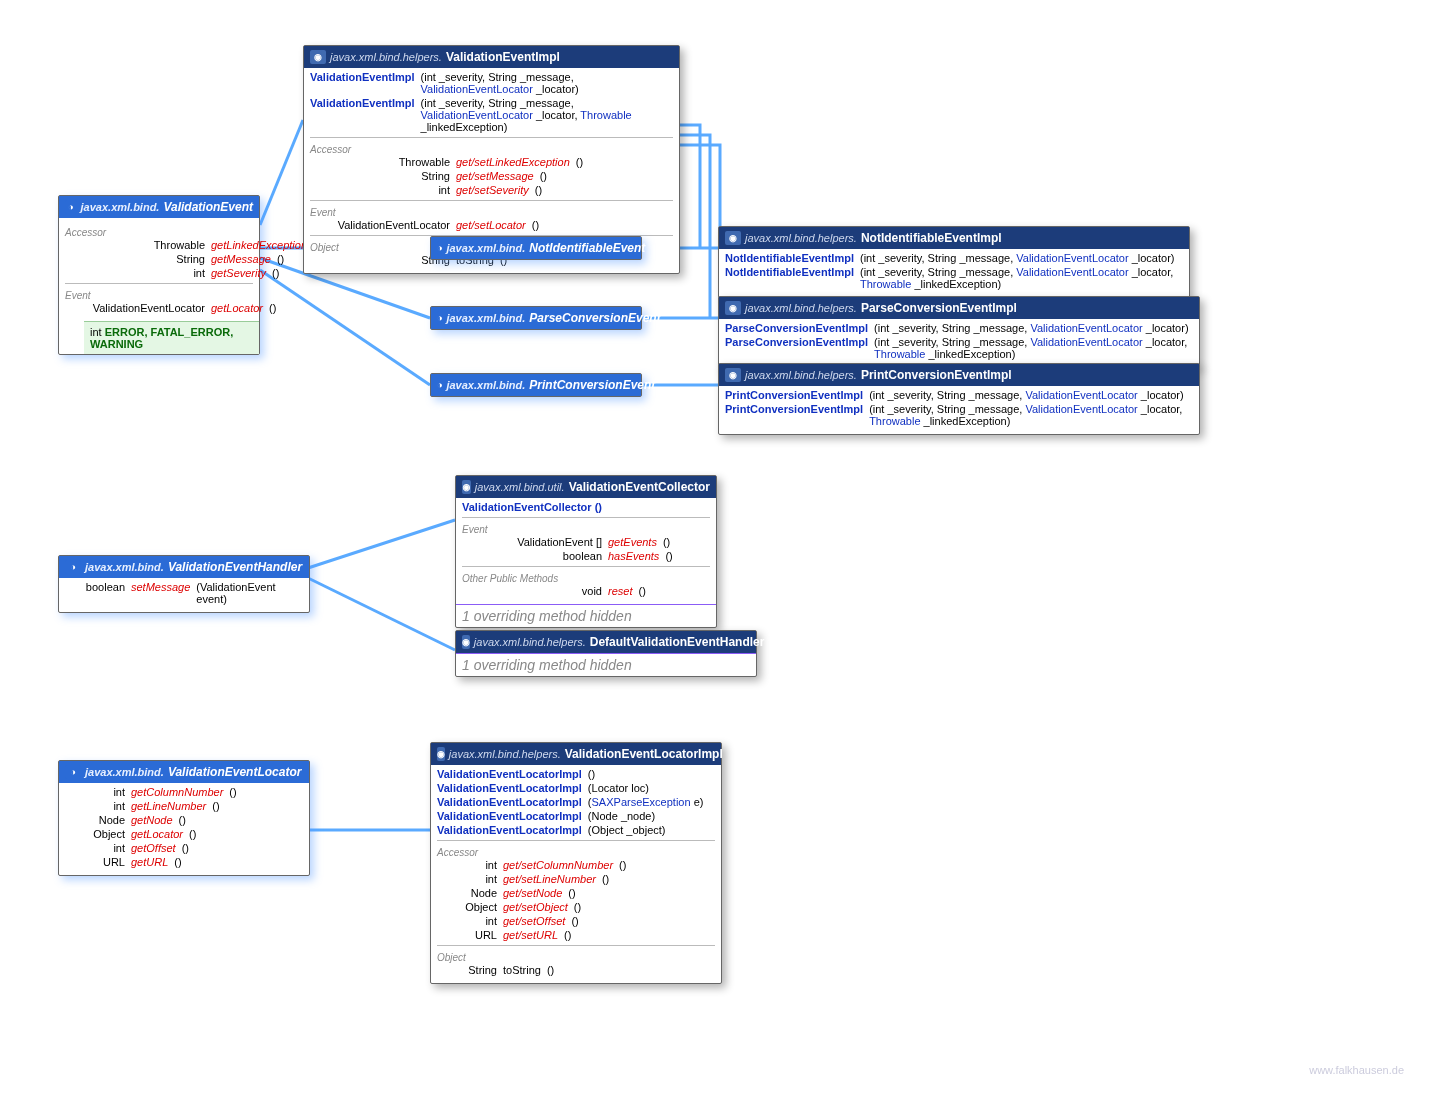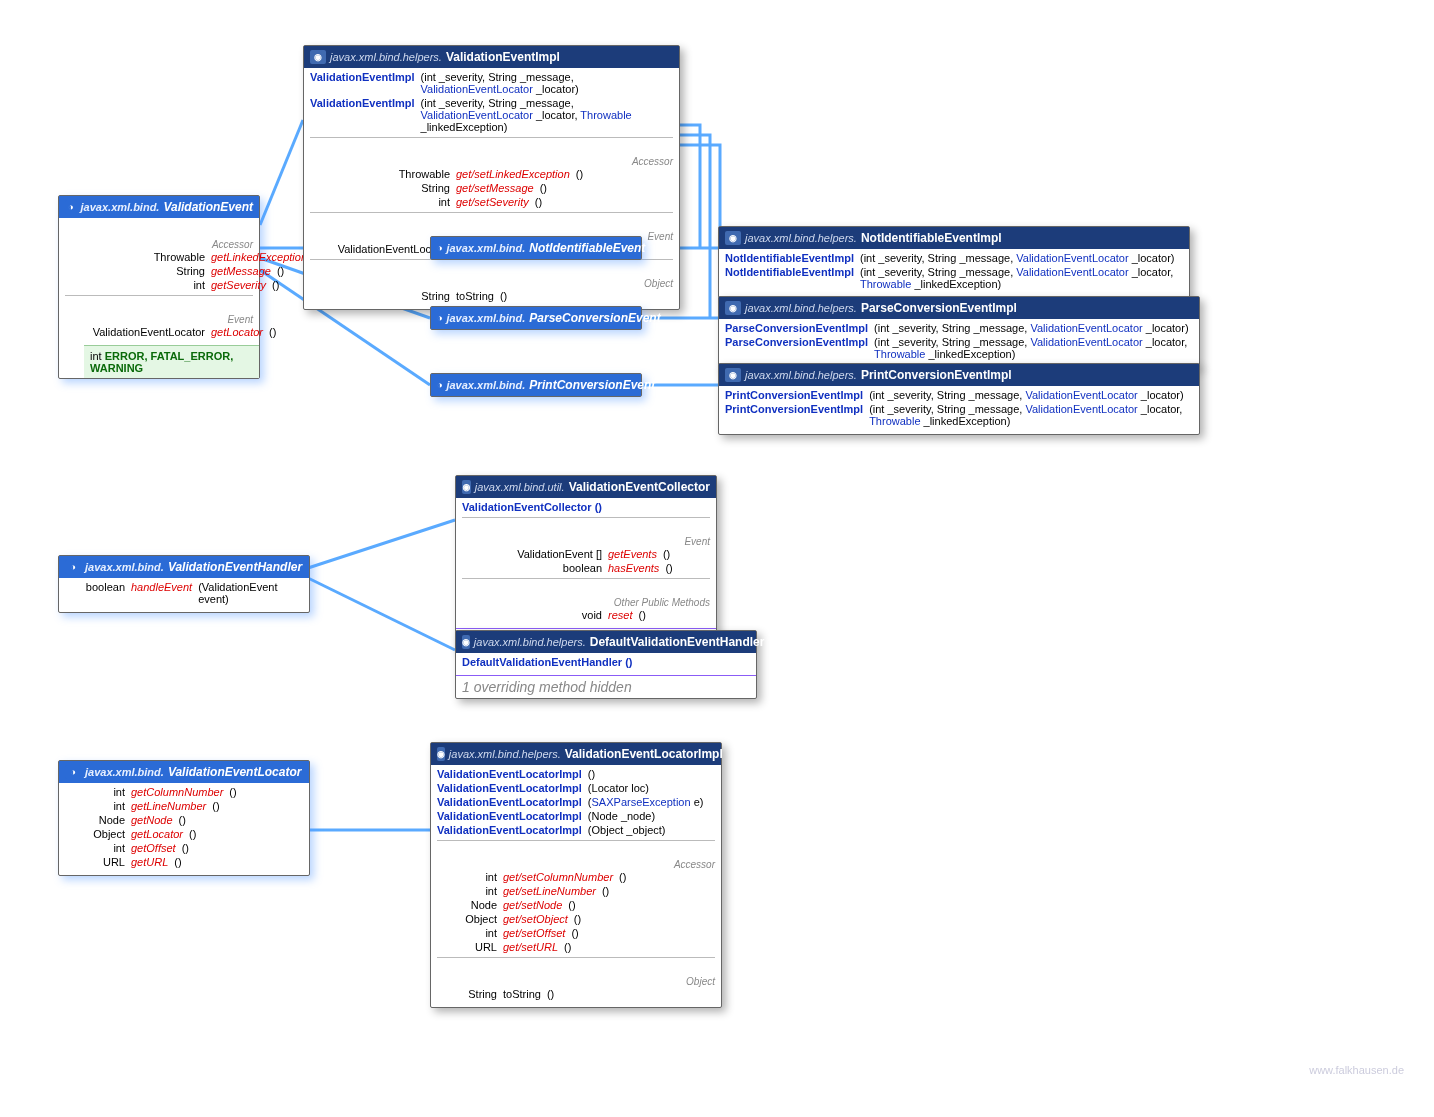--- a/index.html
+++ b/index.html
@@ -35,22 +35,21 @@
 .box .header.blue-mid .pkg { color: #e6efff; font-weight: bold; }
 .box .header .cname { font-weight: bold; font-style: italic; }
 .box .header.noitalic .cname { font-style: normal; }
 .box .body { padding: 2px 6px 6px; }
 .box .section-label {
   font-size: 10px;
   font-style: italic;
   color: #888;
   border-top: 1px solid #bbb;
   margin-top: 3px;
-  padding-top: 18px;
-  text-align: right;
+  padding-top: 6px;
 }
 .box .section-label.first { border-top: none; margin-top: 1px; }
 .row {
   display: flex;
   align-items: baseline;
   gap: 6px;
   padding: 1px 0;
   font-size: 11px;
 }
 .row .ret { text-align: right; min-width: 140px; color: #000; }
@@ -275,21 +274,21 @@
 
 <div class="box interface" style="left:58px; top:555px; width:250px;">
   <div class="header blue-mid">
       <span class="icon">◑</span>
       <span class="pkg">javax.xml.bind.</span>
       <span class="cname">ValidationEventHandler</span>
     </div>
   <div class="body" id="veh-rows">
       <div class="row">
         <span class="ret narrow">boolean</span>
-        <span class="name">handleEvent</span>
+        <span class="name">setMessage</span>
         <span class="params">(ValidationEvent event)</span>
       </div>
     </div>
 </div>
 
 <div class="box" style="left:455px; top:475px; width:260px;">
   <div class="header noitalic">
       <span class="icon class">◉</span>
       <span class="pkg">javax.xml.bind.util.</span>
       <span class="cname">ValidationEventCollector</span>
@@ -322,25 +321,20 @@
   </div>
   <div class="overriding">1 overriding method hidden</div>
 </div>
 
 <div class="box" style="left:455px; top:630px; width:300px;">
   <div class="header noitalic">
       <span class="icon class">◉</span>
       <span class="pkg">javax.xml.bind.helpers.</span>
       <span class="cname">DefaultValidationEventHandler</span>
     </div>
-  <div class="body">
-    <div class="row">
-        <span class="nameblue">DefaultValidationEventHandler ()</span>
-      </div>
-  </div>
   <div class="overriding">1 overriding method hidden</div>
 </div>
 
 <div class="box interface" style="left:58px; top:760px; width:250px;">
   <div class="header blue-mid">
       <span class="icon">◑</span>
       <span class="pkg">javax.xml.bind.</span>
       <span class="cname">ValidationEventLocator</span>
     </div>
   <div class="body" id="vel-rows">

